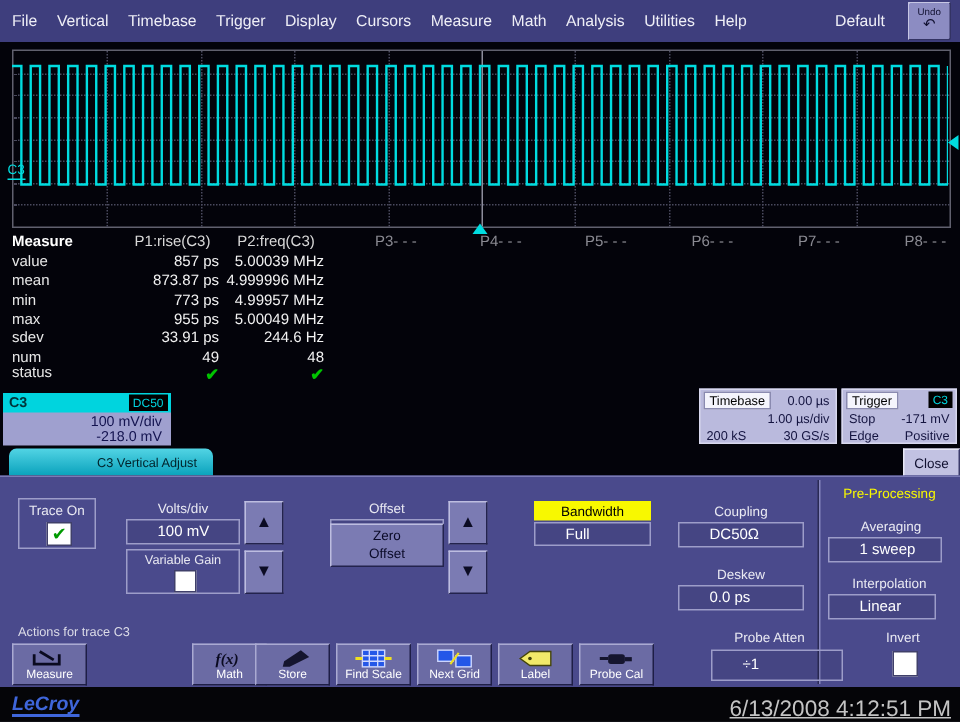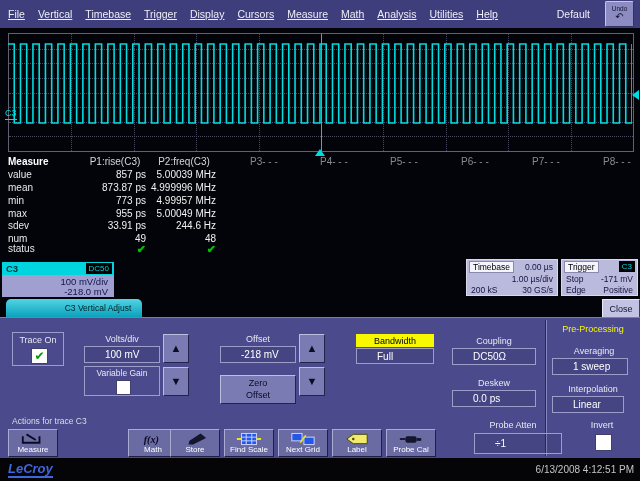--- a/index.html
+++ b/index.html
@@ -2,21 +2,21 @@
 <html><head>
 <meta charset="utf-8">
 <style>
   html,body{margin:0;padding:0;background:#222;}
   .screen{position:relative;width:640px;height:481px;background:#03030a;overflow:hidden;
           font-family:"Liberation Sans",sans-serif;color:#f0f0f0;-webkit-user-select:none;}
 
   
   .menubar{position:absolute;left:0;top:0;width:640px;height:28px;background:#3e3e7d;
            display:flex;align-items:center;gap:9px;padding:0 6px;box-sizing:border-box;}
-  .menu-item{font-size:10.5px;color:#eeeef6;padding:2px 2px;cursor:default;text-decoration:underline;}
+  .menu-item{font-size:10.5px;color:#eeeef6;padding:2px 2px;cursor:default;}
   .menu-default{margin-left:auto;font-size:10.5px;color:#eeeef6;margin-right:6px;}
   .undo-btn{width:27px;height:24px;background:#8c8cc2;border:1px solid;border-color:#c6c6e4 #333363 #333363 #c6c6e4;
             border-radius:2px;display:flex;flex-direction:column;align-items:center;justify-content:center;line-height:1;}
   .undo-btn .t{font-size:6.5px;color:#101030;}
   .undo-btn .a{font-size:10px;color:#101030;}
 
   
   .graticule{position:absolute;left:8px;top:33px;width:624px;height:117px;border:1px solid #60606e;box-sizing:content-box;}
   .gl{position:absolute;}
   .gl.v{top:0;bottom:0;width:0;border-left:1px dotted #4a4a5e;}
@@ -80,21 +80,21 @@
   .tb-btn{position:absolute;top:429px;width:50px;height:28px;background:#6b6ba4;
           border:1px solid;border-color:#aaaad2 #1e1e46 #1e1e46 #aaaad2;box-sizing:border-box;
           display:flex;flex-direction:column;align-items:center;justify-content:flex-end;padding-bottom:1px;}
   .tb-btn .lbl{font-size:8px;color:#ffffff;line-height:1.1;white-space:nowrap;}
   .tb-btn svg{display:block;margin-top:0px;}
 
   
   .statusbar{position:absolute;left:0;top:458px;width:640px;height:23px;background:#050508;}
   .logo{position:absolute;left:8px;top:3px;font-size:13px;font-weight:bold;font-style:italic;
         color:#3f66da;border-bottom:2px solid #3f66da;padding-bottom:0px;}
-  .datetime{position:absolute;right:6px;top:6px;font-size:10px;color:#c4c4c4;}
+  .datetime{position:absolute;right:6px;top:6px;font-size:15px;color:#c4c4c4;text-decoration:underline;}
 </style>
 </head>
 <body>
 
 <div class="screen">
 
   <div class="menubar">
     <span class="menu-item">File</span>
     <span class="menu-item">Vertical</span>
     <span class="menu-item">Timebase</span>
@@ -217,21 +217,21 @@
   </div>
   <div class="raised" style="left:163px;top:334px;width:26px;height:29px">
     <span class="arr">▲</span>
   </div>
   <div class="raised" style="left:163px;top:367px;width:26px;height:29px">
     <span class="arr">▼</span>
   </div>
 
   <div class="dlbl" style="left:220px;top:334px;width:76px">Offset</div>
   <div class="field" style="left:220px;top:346px;width:76px;height:17px">-218 mV</div>
-  <div class="raised zero-btn" style="left:220px;top:375px;width:76px;height:29px;padding:0 27px">Zero Offset</div>
+  <div class="raised zero-btn" style="left:220px;top:349px;width:76px;height:29px;padding:0 27px">Zero Offset</div>
   <div class="raised" style="left:299px;top:334px;width:26px;height:29px">
     <span class="arr">▲</span>
   </div>
   <div class="raised" style="left:299px;top:367px;width:26px;height:29px">
     <span class="arr">▼</span>
   </div>
 
   <div class="bw-hl" style="left:356px;top:334px;width:78px;height:13px">Bandwidth</div>
   <div class="field" style="left:356px;top:348px;width:78px;height:16px">Full</div>
 

